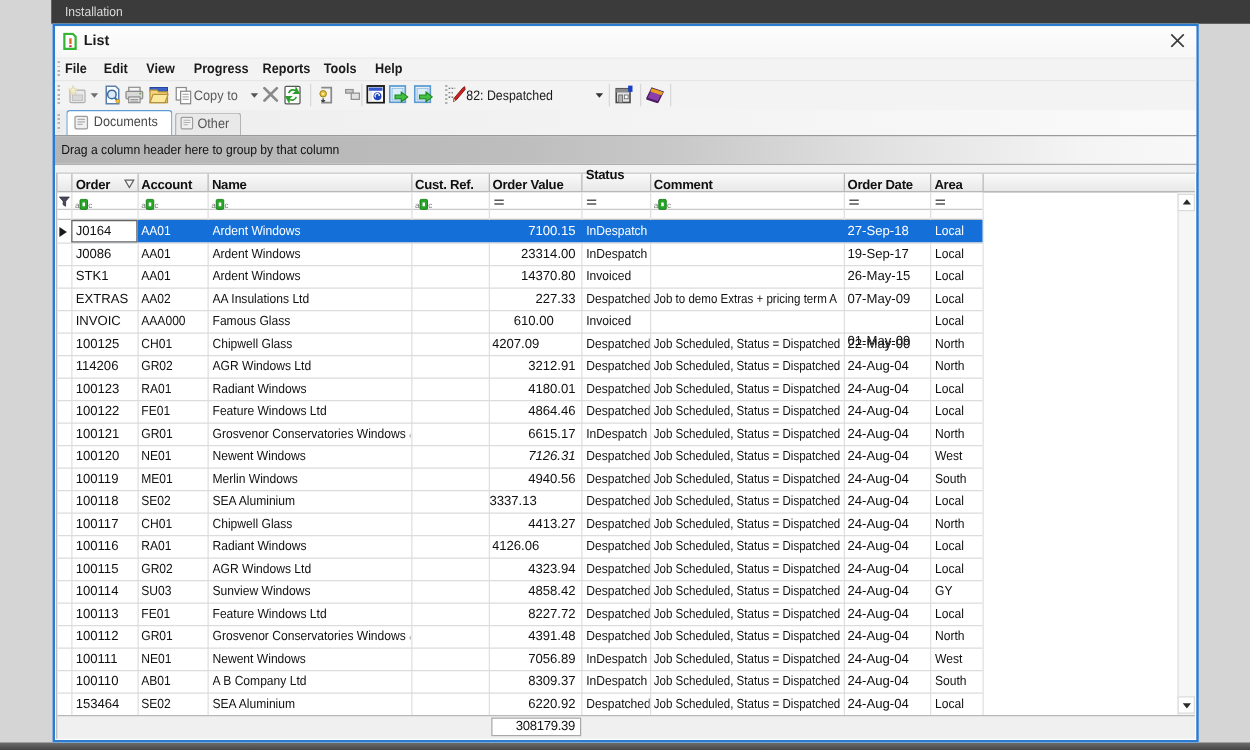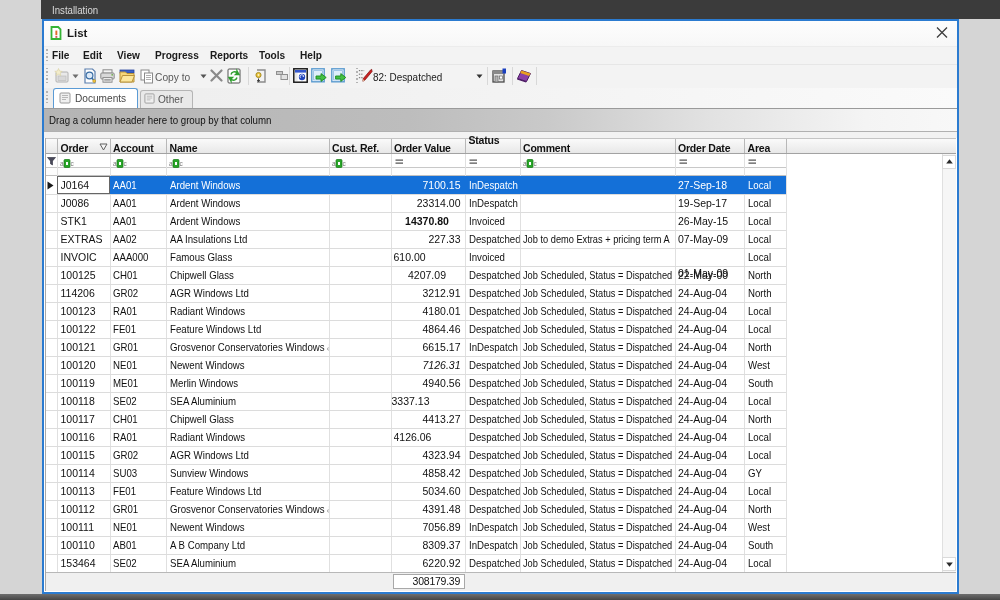--- a/index.html
+++ b/index.html
@@ -296,43 +296,43 @@
 <div class="cell" style="left:60.5px; top:194px; width:47.5px;">J0086</div>
 <div class="cell sc" style="left:113.0px; top:194px; width:57.1px; color:#101010;">AA01</div>
 <div class="cell sc" style="left:169.5px; top:194px; width:172.3px; color:#101010;">Ardent Windows</div>
 <div class="cell" style="left:393.5px; top:194px; width:67.0px; text-align:right; color:#101010;">23314.00</div>
 <div class="cell sc" style="left:468.5px; top:194px; width:54.9px; color:#101010;">InDespatch</div>
 <div class="cell" style="left:678.0px; top:194px; width:65.5px; color:#101010;">19-Sep-17</div>
 <div class="cell sc" style="left:747.5px; top:194px; width:40.8px; color:#101010;">Local</div>
 <div class="cell" style="left:60.5px; top:212px; width:47.5px;">STK1</div>
 <div class="cell sc" style="left:113.0px; top:212px; width:57.1px; color:#101010;">AA01</div>
 <div class="cell sc" style="left:169.5px; top:212px; width:172.3px; color:#101010;">Ardent Windows</div>
-<div class="cell" style="left:393.5px; top:212px; width:67.0px; text-align:center; color:#101010;font-weight:bold;">14370.80</div>
+<div class="cell" style="left:393.5px; top:212px; width:67.0px; text-align:right; color:#101010;">14370.80</div>
 <div class="cell sc" style="left:468.5px; top:212px; width:54.9px; color:#101010;">Invoiced</div>
 <div class="cell" style="left:678.0px; top:212px; width:65.5px; color:#101010;">26-May-15</div>
 <div class="cell sc" style="left:747.5px; top:212px; width:40.8px; color:#101010;">Local</div>
 <div class="cell" style="left:60.5px; top:230px; width:47.5px;">EXTRAS</div>
 <div class="cell sc" style="left:113.0px; top:230px; width:57.1px; color:#101010;">AA02</div>
 <div class="cell sc" style="left:169.5px; top:230px; width:172.3px; color:#101010;">AA Insulations Ltd</div>
 <div class="cell" style="left:393.5px; top:230px; width:67.0px; text-align:right; color:#101010;">227.33</div>
 <div class="cell sc" style="left:468.5px; top:230px; width:54.9px; color:#101010;">Despatched</div>
 <div class="cell" style="left:522.5px; top:230px; width:172.2px; transform:scaleX(0.88); transform-origin:0 50%; color:#101010;">Job to demo Extras + pricing term A</div>
 <div class="cell" style="left:678.0px; top:230px; width:65.5px; color:#101010;">07-May-09</div>
 <div class="cell sc" style="left:747.5px; top:230px; width:40.8px; color:#101010;">Local</div>
 <div class="cell" style="left:60.5px; top:248px; width:47.5px;">INVOIC</div>
 <div class="cell sc" style="left:113.0px; top:248px; width:57.1px; color:#101010;">AAA000</div>
 <div class="cell sc" style="left:169.5px; top:248px; width:172.3px; color:#101010;">Famous Glass</div>
-<div class="cell" style="left:393.5px; top:248px; width:67.0px; text-align:left; color:#101010;">610.00</div>
+<div class="cell" style="left:393.5px; top:248px; width:67.0px; text-align:center; color:#101010;">610.00</div>
 <div class="cell sc" style="left:468.5px; top:248px; width:54.9px; color:#101010;">Invoiced</div>
 <div class="cell" style="left:678.0px; top:248px; width:65.5px; color:#101010;margin-top:16px;">01-May-09</div>
 <div class="cell sc" style="left:747.5px; top:248px; width:40.8px; color:#101010;">Local</div>
 <div class="cell" style="left:60.5px; top:266px; width:47.5px;">100125</div>
 <div class="cell sc" style="left:113.0px; top:266px; width:57.1px; color:#101010;">CH01</div>
 <div class="cell sc" style="left:169.5px; top:266px; width:172.3px; color:#101010;">Chipwell Glass</div>
-<div class="cell" style="left:393.5px; top:266px; width:67.0px; text-align:center; color:#101010;">4207.09</div>
+<div class="cell" style="left:393.5px; top:266px; width:67.0px; text-align:left; color:#101010;">4207.09</div>
 <div class="cell sc" style="left:468.5px; top:266px; width:54.9px; color:#101010;">Despatched</div>
 <div class="cell" style="left:522.5px; top:266px; width:172.2px; transform:scaleX(0.88); transform-origin:0 50%; color:#101010;">Job Scheduled, Status = Dispatched</div>
 <div class="cell" style="left:678.0px; top:266px; width:65.5px; color:#101010;">22-May-00</div>
 <div class="cell sc" style="left:747.5px; top:266px; width:40.8px; color:#101010;">North</div>
 <div class="cell" style="left:60.5px; top:284px; width:47.5px;">114206</div>
 <div class="cell sc" style="left:113.0px; top:284px; width:57.1px; color:#101010;">GR02</div>
 <div class="cell sc" style="left:169.5px; top:284px; width:172.3px; color:#101010;">AGR Windows Ltd</div>
 <div class="cell" style="left:393.5px; top:284px; width:67.0px; text-align:right; color:#101010;">3212.91</div>
 <div class="cell sc" style="left:468.5px; top:284px; width:54.9px; color:#101010;">Despatched</div>
 <div class="cell" style="left:522.5px; top:284px; width:172.2px; transform:scaleX(0.88); transform-origin:0 50%; color:#101010;">Job Scheduled, Status = Dispatched</div>
@@ -414,21 +414,21 @@
 <div class="cell sc" style="left:113.0px; top:464px; width:57.1px; color:#101010;">SU03</div>
 <div class="cell sc" style="left:169.5px; top:464px; width:172.3px; color:#101010;">Sunview Windows</div>
 <div class="cell" style="left:393.5px; top:464px; width:67.0px; text-align:right; color:#101010;">4858.42</div>
 <div class="cell sc" style="left:468.5px; top:464px; width:54.9px; color:#101010;">Despatched</div>
 <div class="cell" style="left:522.5px; top:464px; width:172.2px; transform:scaleX(0.88); transform-origin:0 50%; color:#101010;">Job Scheduled, Status = Dispatched</div>
 <div class="cell" style="left:678.0px; top:464px; width:65.5px; color:#101010;">24-Aug-04</div>
 <div class="cell sc" style="left:747.5px; top:464px; width:40.8px; color:#101010;">GY</div>
 <div class="cell" style="left:60.5px; top:482px; width:47.5px;">100113</div>
 <div class="cell sc" style="left:113.0px; top:482px; width:57.1px; color:#101010;">FE01</div>
 <div class="cell sc" style="left:169.5px; top:482px; width:172.3px; color:#101010;">Feature Windows Ltd</div>
-<div class="cell" style="left:393.5px; top:482px; width:67.0px; text-align:right; color:#101010;">5034.60</div>
+<div class="cell" style="left:393.5px; top:482px; width:67.0px; text-align:right; color:#101010;">8227.72</div>
 <div class="cell sc" style="left:468.5px; top:482px; width:54.9px; color:#101010;">Despatched</div>
 <div class="cell" style="left:522.5px; top:482px; width:172.2px; transform:scaleX(0.88); transform-origin:0 50%; color:#101010;">Job Scheduled, Status = Dispatched</div>
 <div class="cell" style="left:678.0px; top:482px; width:65.5px; color:#101010;">24-Aug-04</div>
 <div class="cell sc" style="left:747.5px; top:482px; width:40.8px; color:#101010;">Local</div>
 <div class="cell" style="left:60.5px; top:500px; width:47.5px;">100112</div>
 <div class="cell sc" style="left:113.0px; top:500px; width:57.1px; color:#101010;">GR01</div>
 <div class="cell sc" style="left:169.5px; top:500px; width:172.3px; color:#101010;">Grosvenor Conservatories Windows &amp;</div>
 <div class="cell" style="left:393.5px; top:500px; width:67.0px; text-align:right; color:#101010;">4391.48</div>
 <div class="cell sc" style="left:468.5px; top:500px; width:54.9px; color:#101010;">Despatched</div>
 <div class="cell" style="left:522.5px; top:500px; width:172.2px; transform:scaleX(0.88); transform-origin:0 50%; color:#101010;">Job Scheduled, Status = Dispatched</div>

